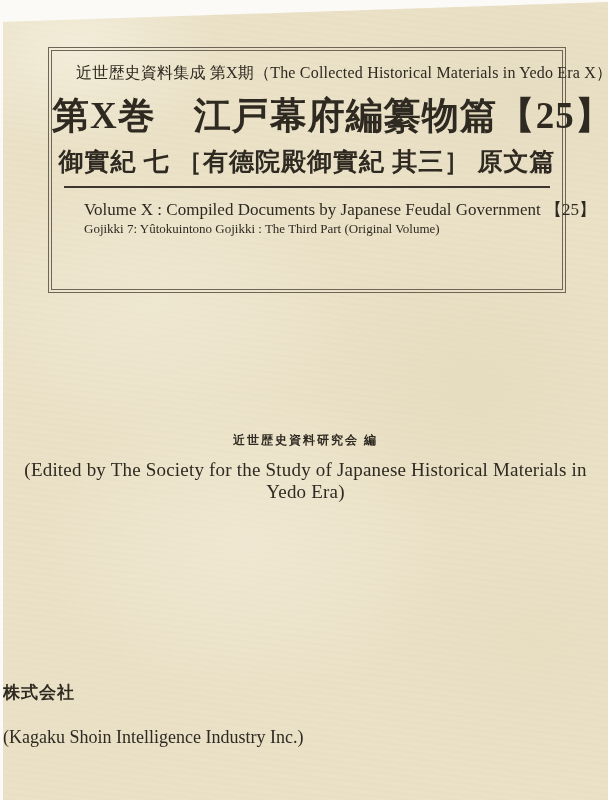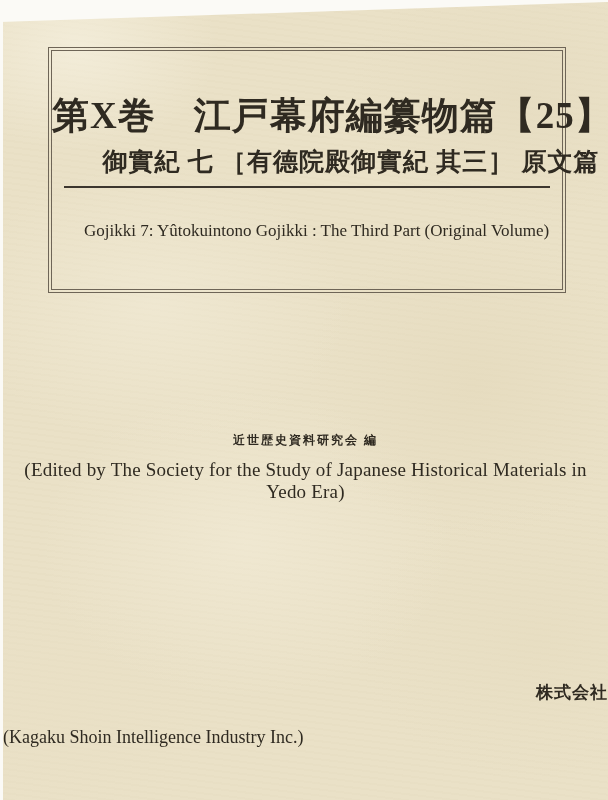--- a/index.html
+++ b/index.html
@@ -45,61 +45,63 @@
   .series-line{
     position:absolute;top:12px;left:24px;right:10px;
     font-size:16px;letter-spacing:.2px;white-space:nowrap;
   }
   .main-title{
     position:absolute;top:40px;left:0;width:100%;text-align:right;
     font-size:37px;font-weight:bold;letter-spacing:1px;white-space:nowrap;
   }
   .sub-title{
     position:absolute;top:94px;left:0;width:100%;text-align:center;
-    font-size:25px;font-weight:600;letter-spacing:1px;white-space:nowrap;margin-left:44px;
+    font-size:25px;font-weight:600;letter-spacing:1px;white-space:nowrap;
   }
   .box-rule{
     position:absolute;top:135px;left:12px;right:12px;height:0;
     border-top:2px solid #3c362e;
   }
   .en-line1{position:absolute;top:147px;left:32px;font-size:17px;white-space:nowrap;}
-  .en-line2{position:absolute;top:170px;left:32px;font-size:17px;white-space:nowrap;}
+  .en-line2{position:absolute;top:170px;left:32px;font-size:13px;white-space:nowrap;}
 
   
   .editor-ja{
     position:absolute;top:432px;left:0;width:100%;text-align:center;
     font-size:12px;font-weight:600;letter-spacing:2px;
   }
   .editor-en{
     position:absolute;top:459px;left:0;width:100%;text-align:center;
     font-size:19px;letter-spacing:.2px;
   }
 
   
   .publisher{
     position:absolute;top:681px;left:0;width:100%;
-    display:flex;justify-content:flex-end;align-items:baseline;gap:14px;
+    display:flex;justify-content:flex-start;align-items:baseline;gap:14px;
   }
   .publisher-prefix{font-size:17px;font-weight:600;letter-spacing:1px;}
   .publisher-name{font-size:27px;font-weight:600;letter-spacing:11px;margin-right:-11px;}
   .publisher-en{
     position:absolute;top:727px;left:0;width:100%;text-align:left;
     font-size:18px;
   }
 </style>
 </head>
 <body>
 
 <div class="cover">
 
   <div class="title-box">
     <div class="title-box-inner">
+      <div class="series-line">近世歴史資料集成 第X期（The Collected Historical Materials in Yedo Era X）</div>
       <div class="main-title">第X巻　江戸幕府編纂物篇【25】</div>
       <div class="sub-title">御實紀 七 ［有德院殿御實紀 其三］ 原文篇</div>
       <div class="box-rule"></div>
+      <div class="en-line1">Volume X : Compiled Documents by Japanese Feudal Government 【25】</div>
       <div class="en-line2">Gojikki 7: Yûtokuintono Gojikki : The Third Part (Original Volume)</div>
     </div>
   </div>
 
   <div class="editor-ja">近世歴史資料研究会 編</div>
   <div class="editor-en">(Edited by The Society for the Study of Japanese Historical Materials in Yedo Era)</div>
 
   <div class="publisher">
     <span class="publisher-prefix">株式会社</span>
   </div>

